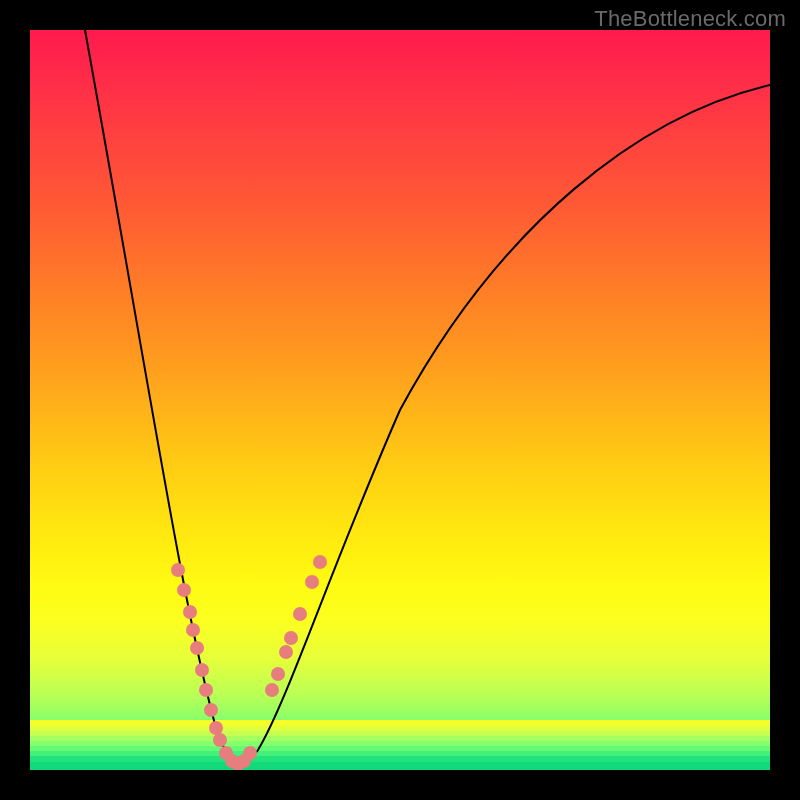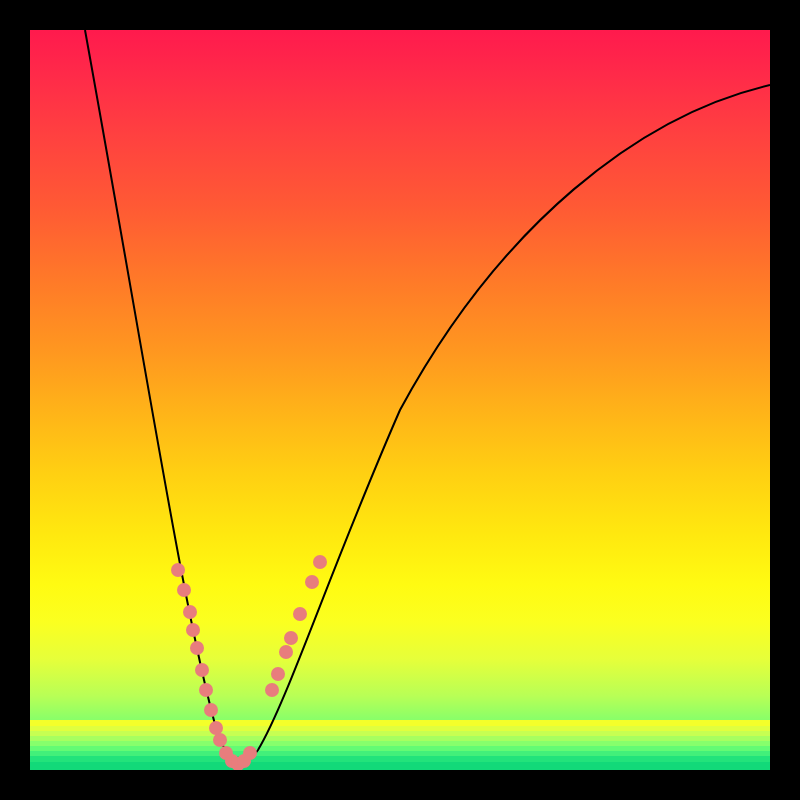--- a/index.html
+++ b/index.html
@@ -73,20 +73,21 @@
   .bottom-band {
     position: absolute;
     left: 0;
     width: 100%;
   }
 </style>
 </head>
 <body>
 
 <div class="frame">
+  <div class="watermark">TheBottleneck.com</div>
 
   <div class="plot-area">
 
     <div id="bands-host">
         <div class="bottom-band" style="top: 690px; height: 6px; background: rgb(244, 255, 42);"></div>
         <div class="bottom-band" style="top: 696px; height: 5px; background: rgb(224, 255, 62);"></div>
         <div class="bottom-band" style="top: 701px; height: 5px; background: rgb(198, 255, 82);"></div>
         <div class="bottom-band" style="top: 706px; height: 5px; background: rgb(166, 255, 96);"></div>
         <div class="bottom-band" style="top: 711px; height: 5px; background: rgb(134, 255, 108);"></div>
         <div class="bottom-band" style="top: 716px; height: 5px; background: rgb(99, 251, 116);"></div>

